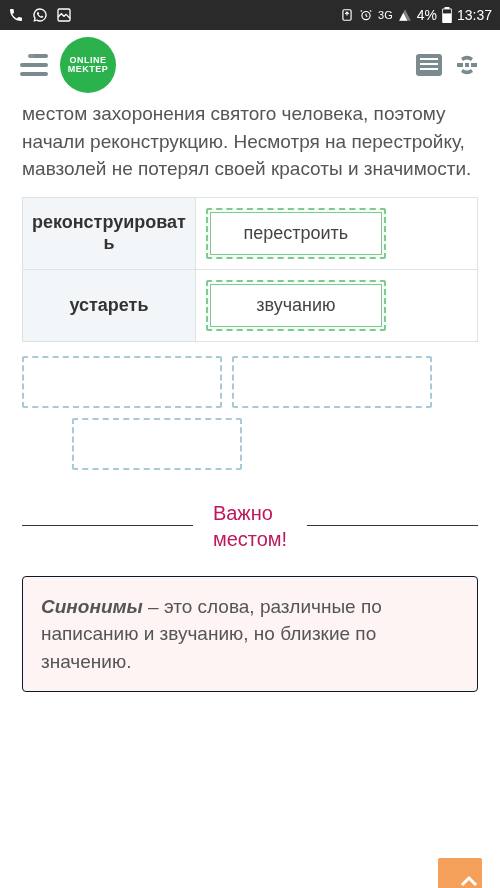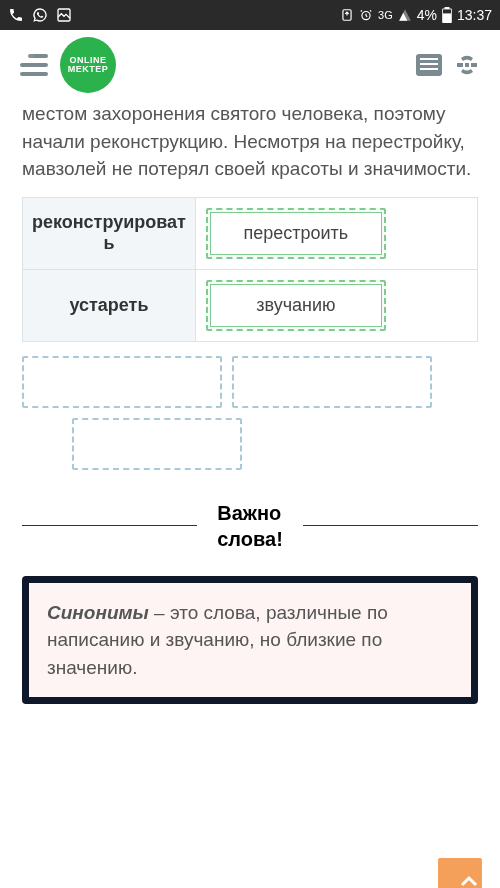--- a/index.html
+++ b/index.html
@@ -167,27 +167,26 @@
       gap: 20px;
       margin: 20px 0 24px;
     }
     .divider-line {
       flex: 1;
       height: 1px;
       background: #333;
     }
     .divider-text {
       font-size: 20px;
-      color: #000000;
+      color: #be185d;
       line-height: 1.3;
-      font-weight: bold;
     }
     
     .info-box {
-      border: 7px solid #0f172a;
+      border: 1px solid #0f172a;
       background: #fdf4f3;
       border-radius: 4px;
       padding: 16px 18px;
       font-size: 19px;
       color: #555;
       line-height: 1.45;
     }
     .info-box em { font-style: italic; font-weight: bold; }
     
     .scroll-top {
@@ -317,21 +316,21 @@
   <div class="empty-row">
     <div class="empty-slot"></div>
     <div class="empty-slot"></div>
     <div class="empty-slot small"></div>
   </div>
 
   <div class="divider-heading">
     <div class="divider-line"></div>
     <div class="divider-text">
       <span>Важно</span><br>
-      <span>слова!</span>
+      <span>местом!</span>
     </div>
     <div class="divider-line"></div>
   </div>
 
   <div class="info-box">
     <em>Синонимы</em><span> – это слова, различные по написанию и звучанию, но близкие по значению.</span>
   </div>
 </div>
 
 <div class="scroll-top">

